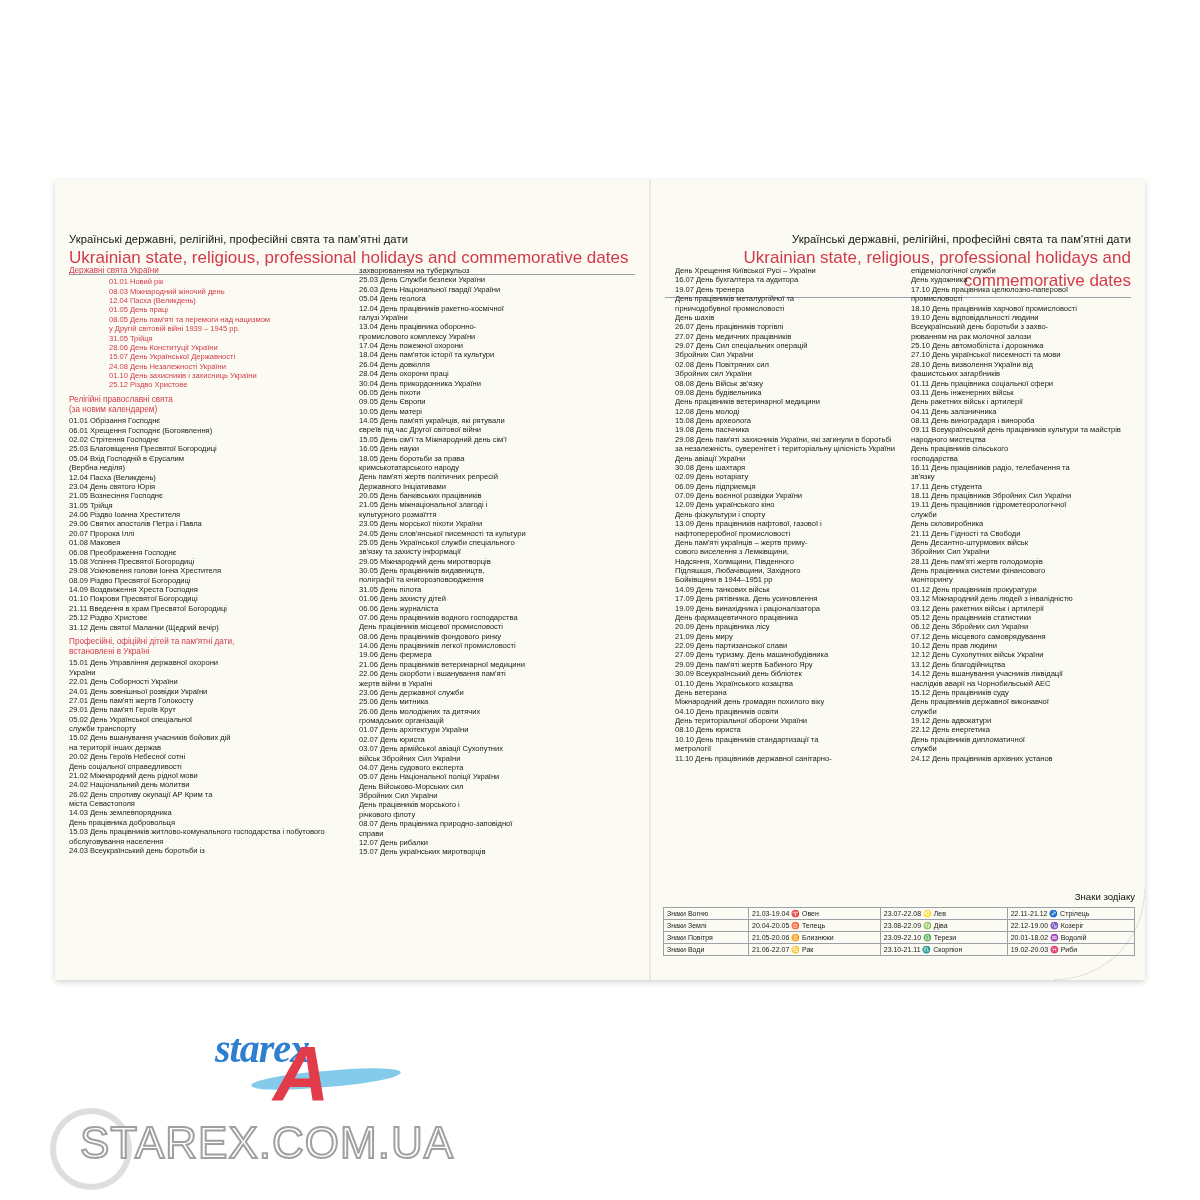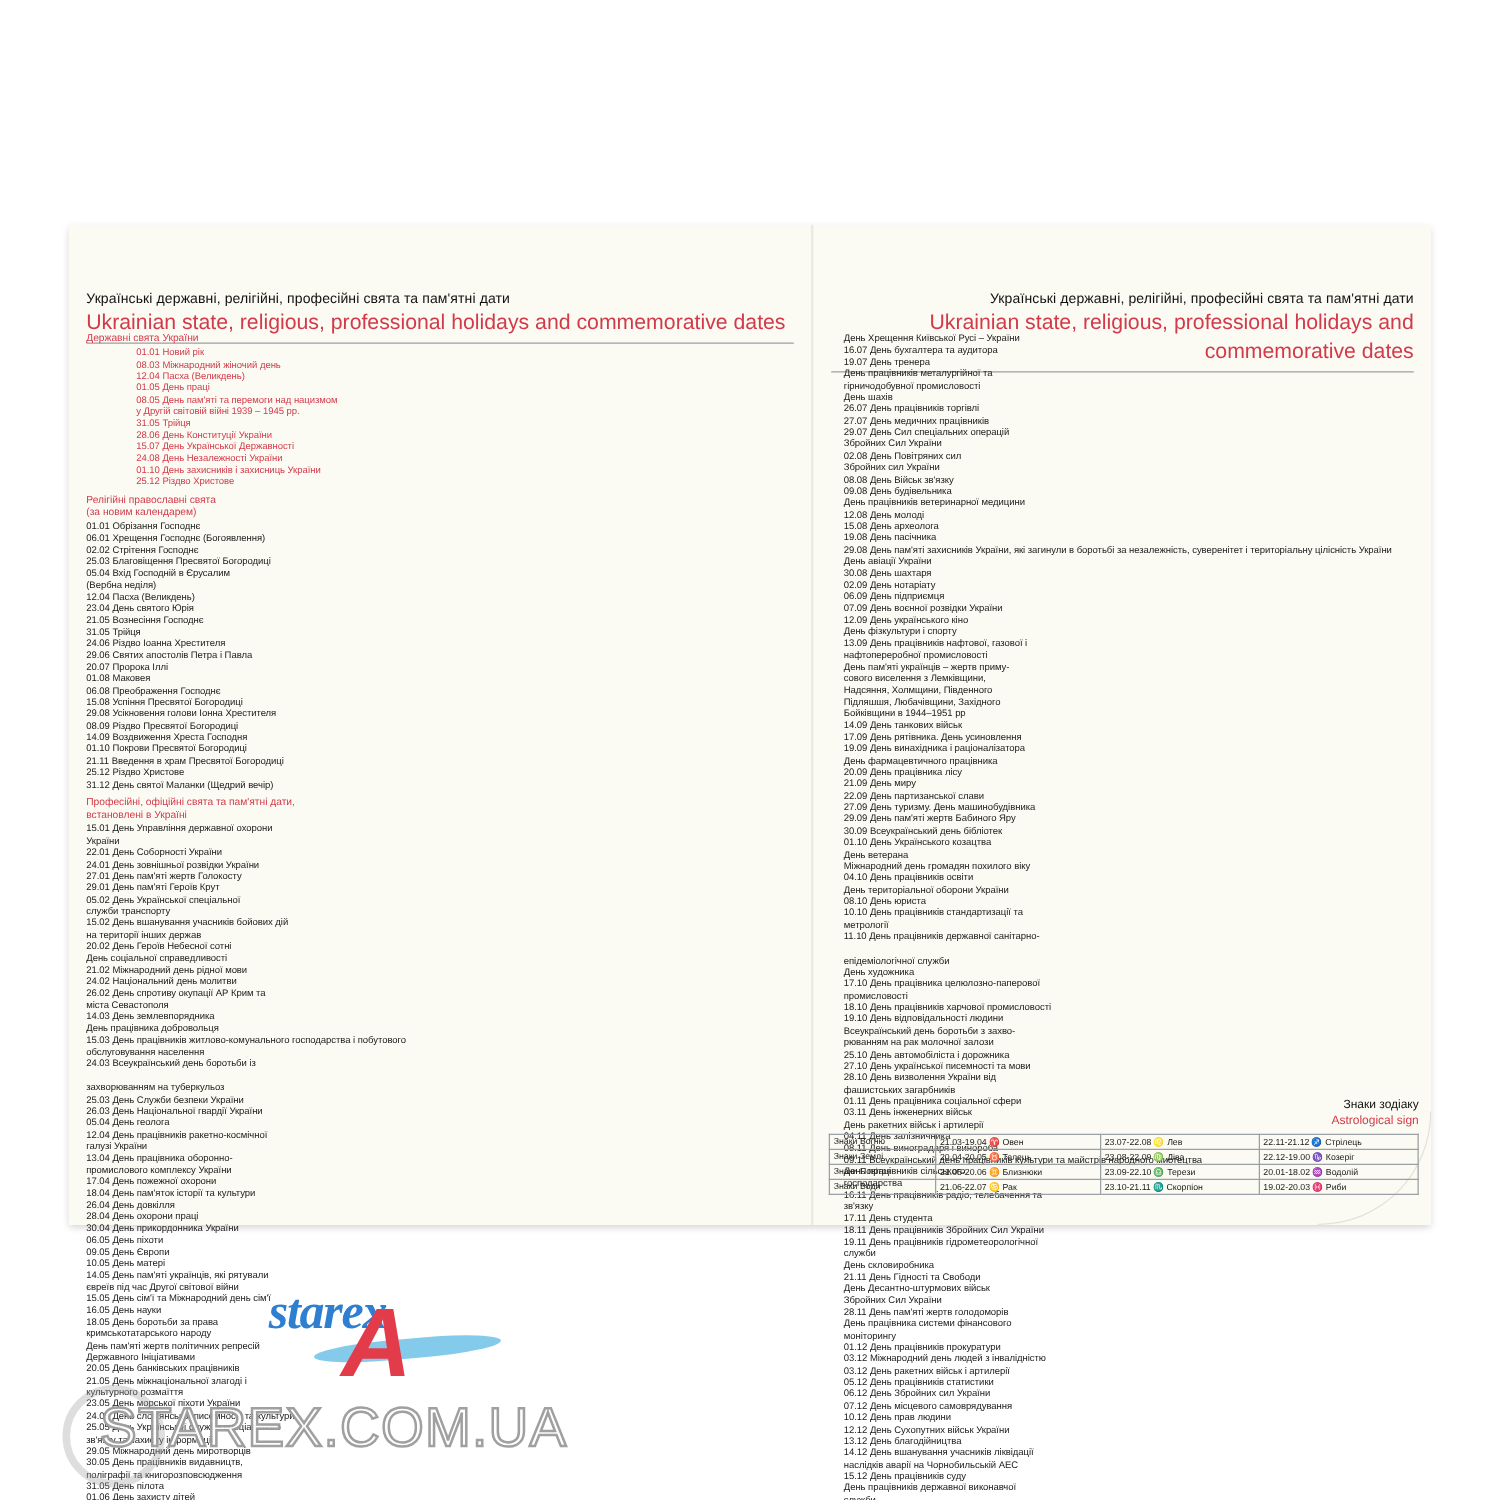--- a/index.html
+++ b/index.html
@@ -93,21 +93,20 @@
 
   .cols {
     position: absolute;
     top: 86px;
     left: 14px;
     right: 10px;
     bottom: 8px;
     display: flex;
     gap: 10px;
     align-items: flex-start;
-    flex-direction: column;
   }
   .col {
     flex: 1 1 0;
     min-width: 0;
   }
   .page-right .cols { top: 86px; left: 24px; right: 8px; }
 
   .sec-title {
     font-size: 8.2px;
     color: #d23a4a;
@@ -266,21 +265,21 @@
 06.08 Преображення Господнє
 15.08 Успіння Пресвятої Богородиці
 29.08 Усікновення голови Іонна Хрестителя
 08.09 Різдво Пресвятої Богородиці
 14.09 Воздвиження Хреста Господня
 01.10 Покрови Пресвятої Богородиці
 21.11 Введення в храм Пресвятої Богородиці
 25.12 Різдво Христове
 31.12 День святої Маланки (Щедрий вечір)</div>
           <div class="gap"></div>
-          <div class="sec-title">Професійні, офіційні свята та пам'ятні дати,
+          <div class="sec-title">Професійні, офіційні дітей та пам'ятні дати,
 встановлені в Україні</div>
           <div class="entry">15.01 День Управління державної охорони
         України
 22.01 День Соборності України
 24.01 День зовнішньої розвідки України
 27.01 День пам'яті жертв Голокосту
 29.01 День пам'яті Героїв Крут
 05.02 День Української спеціальної
         служби транспорту
 15.02 День вшанування учасників бойових дій
@@ -479,21 +478,20 @@
 22.12 День енергетика
         День працівників дипломатичної
         служби
 24.12 День працівників архівних установ</div>
         </div>
       </div>
 
       <div class="zodiac">
         <div class="zodiac-title">
           <div>Знаки зодіаку</div>
-          <div class="en">Astrological sign</div>
         </div>
         <table class="zt">
           <tbody>
             <tr>
               <td class="lbl">Знаки Вогню</td>
               <td>21.03-19.04 ♈ Овен</td>
               <td>23.07-22.08 ♌ Лев</td>
               <td>22.11-21.12 ♐ Стрілець</td>
             </tr>
             <tr>

